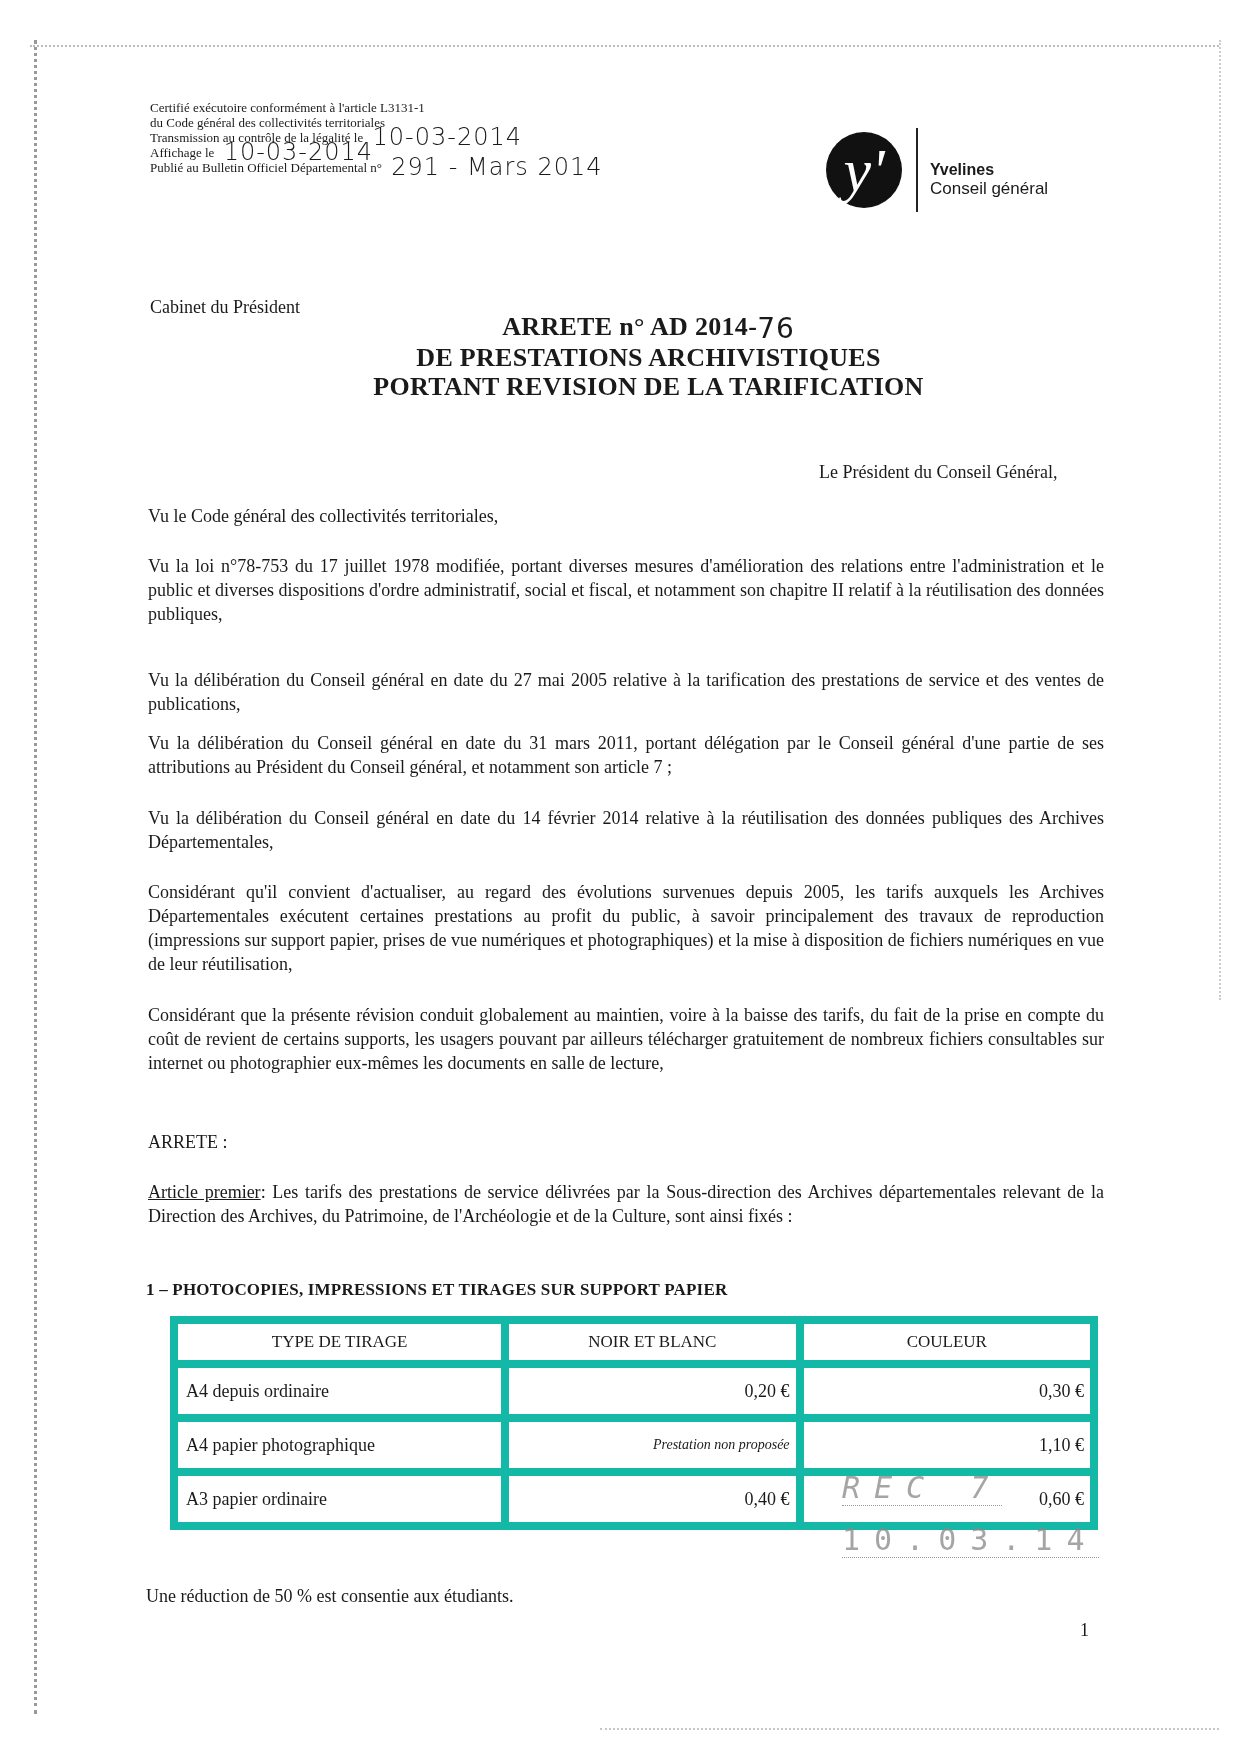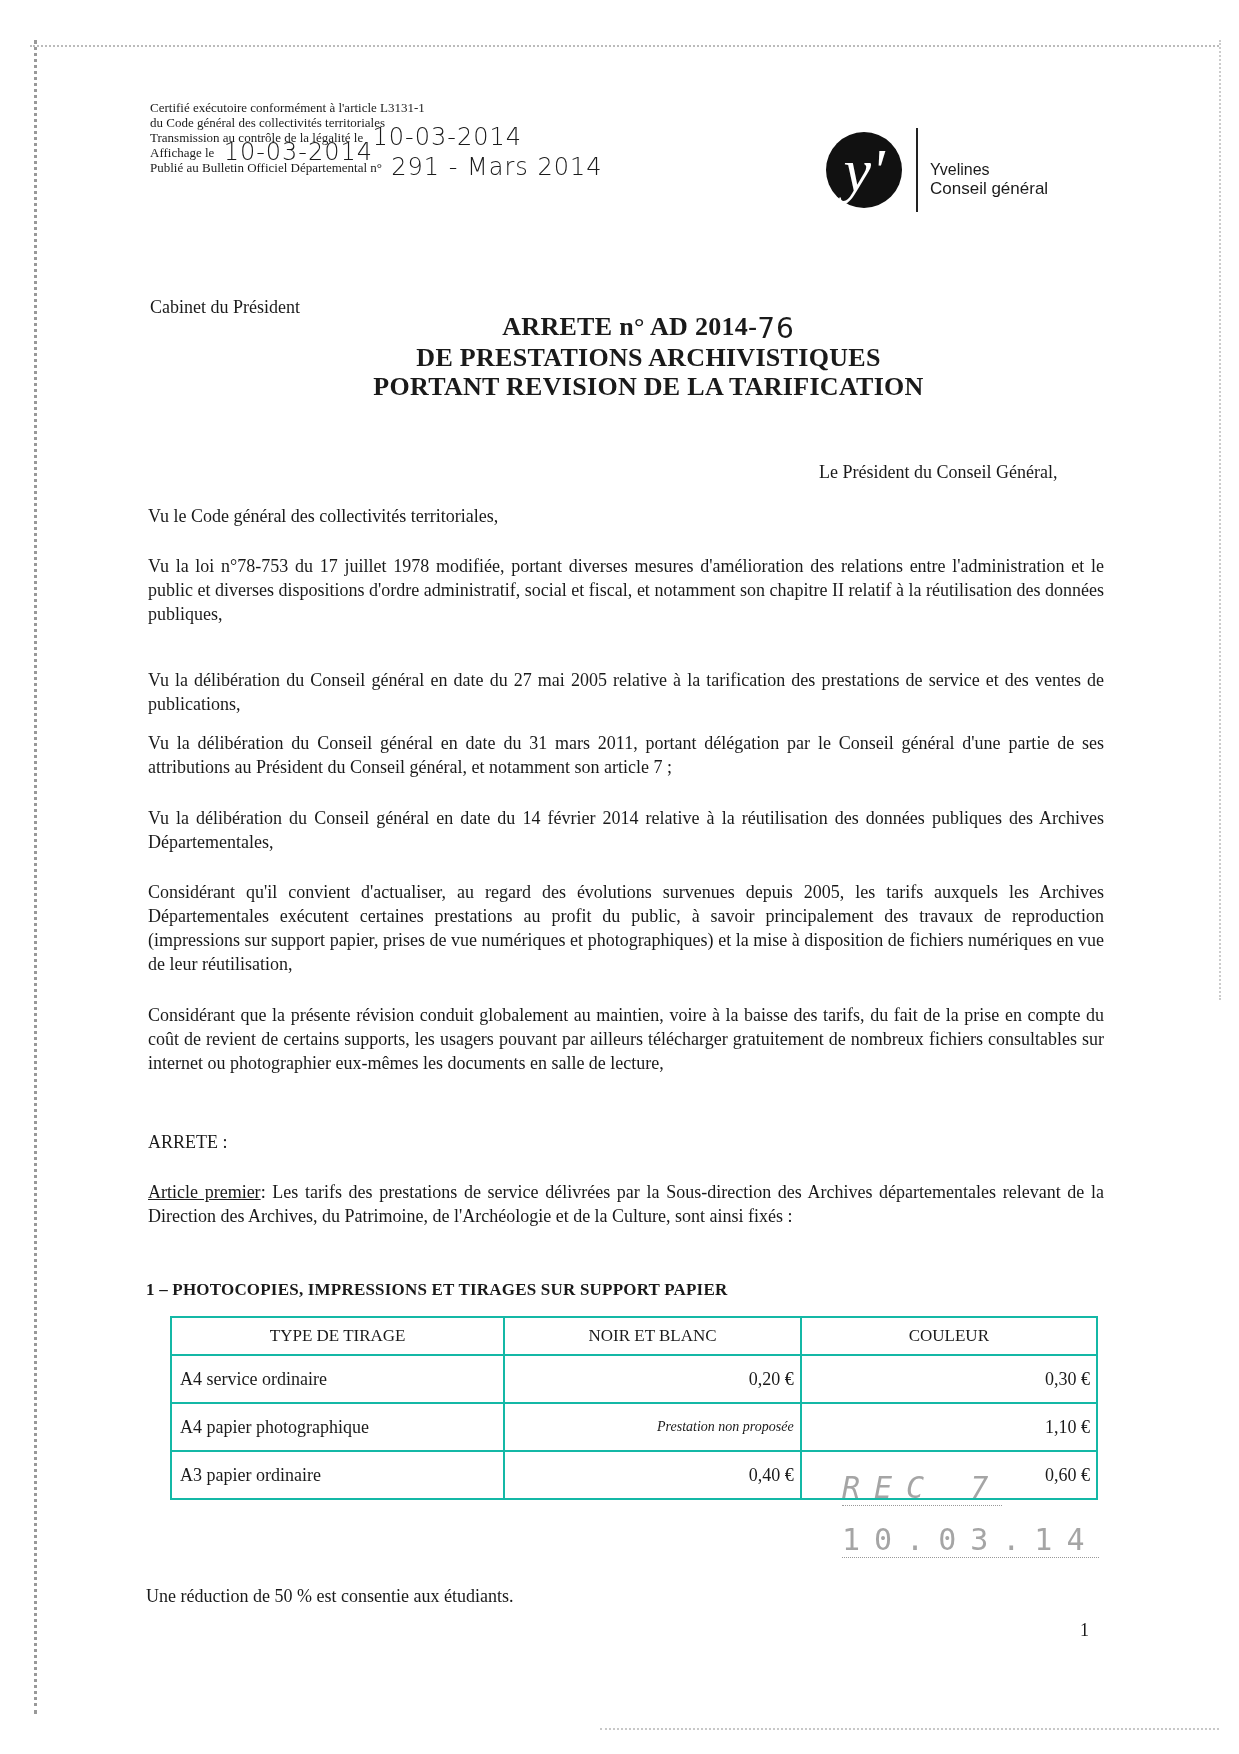--- a/index.html
+++ b/index.html
@@ -16,34 +16,34 @@
   .cert { position: absolute; left: 150px; top: 100px; font-size: 13px; line-height: 15px; }
   .cert .line { white-space: nowrap; }
   .hand { font-family: "DejaVu Sans", sans-serif; font-size: 24px; font-weight: 300;
     letter-spacing: 1px; vertical-align: -3px; margin-left: 6px; }
   .logo { position: absolute; left: 826px; top: 128px; display: flex; align-items: center; }
   .logo-circle { width: 76px; height: 76px; border-radius: 50%; background: #111;
     color: #fff; display: flex; align-items: center; justify-content: center;
     font-family: "Liberation Serif", serif; font-size: 62px; font-style: italic; line-height: 1; }
   .logo-sep { width: 2px; height: 84px; background: #222; margin: 0 12px 0 14px; }
   .logo-text { font-family: "Liberation Sans", sans-serif; font-size: 17px; line-height: 19px; margin-top: 18px; }
-  .logo-text .b { font-weight: normal; font-size: 16px; }
+  .logo-text .b { font-weight: bold; font-size: 16px; }
   .cabinet { position: absolute; left: 150px; top: 256px; font-size: 18px; margin-top: 41px; }
   .title { position: absolute; left: 0; right: 0; top: 312px; text-align: center;
     font-weight: bold; font-size: 26px; line-height: 29px; padding-left: 58px; letter-spacing: 0.3px; }
   .title .hand { font-size: 28px; font-weight: 400; margin-left: 0; }
   .signer { position: absolute; left: 819px; top: 462px; font-size: 18px; }
   .para { position: absolute; left: 148px; width: 956px; font-size: 18px; line-height: 24px;
     text-align: justify; }
   .para.nowrap { white-space: nowrap; }
   .u { text-decoration: underline; }
   .sec { position: absolute; left: 146px; top: 1280px; font-weight: bold; font-size: 17px; letter-spacing: 0.2px; }
   table.tarif { position: absolute; left: 170px; top: 1316px; width: 928px; border-collapse: collapse;
     font-size: 18px; }
-  table.tarif th, table.tarif td { border: 2px solid #14b8a6; height: 46px; padding: 0 6px; }
+  table.tarif th, table.tarif td { border: 8px solid #14b8a6; height: 46px; padding: 0 6px; }
   table.tarif th { font-weight: normal; height: 36px; font-size: 17px; }
   table.tarif td.l { text-align: left; padding-left: 8px; }
   table.tarif td.r { text-align: right; }
   table.tarif td.it { font-style: italic; font-size: 14px; }
   .stamp { position: absolute; color: #888; font-family: "DejaVu Sans Mono", monospace;
     font-size: 30px; letter-spacing: 14px; border-bottom: 1px dotted #777; opacity: 0.75; }
   .note { position: absolute; left: 146px; top: 1586px; font-size: 18px; }
   .pageno { position: absolute; left: 1080px; top: 1620px; font-size: 18px; }
   .footer-noise { position: absolute; left: 600px; right: 20px; top: 1728px; height: 2px;
     border-top: 2px dotted #c8c8c8; }
@@ -111,21 +111,21 @@
 <table class="tarif">
   <thead>
     <tr>
       <th style="width:36%">TYPE DE TIRAGE</th>
       <th style="width:32%">NOIR ET BLANC</th>
       <th style="width:32%">COULEUR</th>
     </tr>
   </thead>
   <tbody>
     <tr>
-      <td class="l">A4 service ordinaire</td>
+      <td class="l">A4 depuis ordinaire</td>
       <td class="r">0,20 €</td>
       <td class="r">0,30 €</td>
     </tr>
     <tr>
       <td class="l">A4 papier photographique</td>
       <td class="r it">Prestation non proposée</td>
       <td class="r">1,10 €</td>
     </tr>
     <tr>
       <td class="l">A3 papier ordinaire</td>

